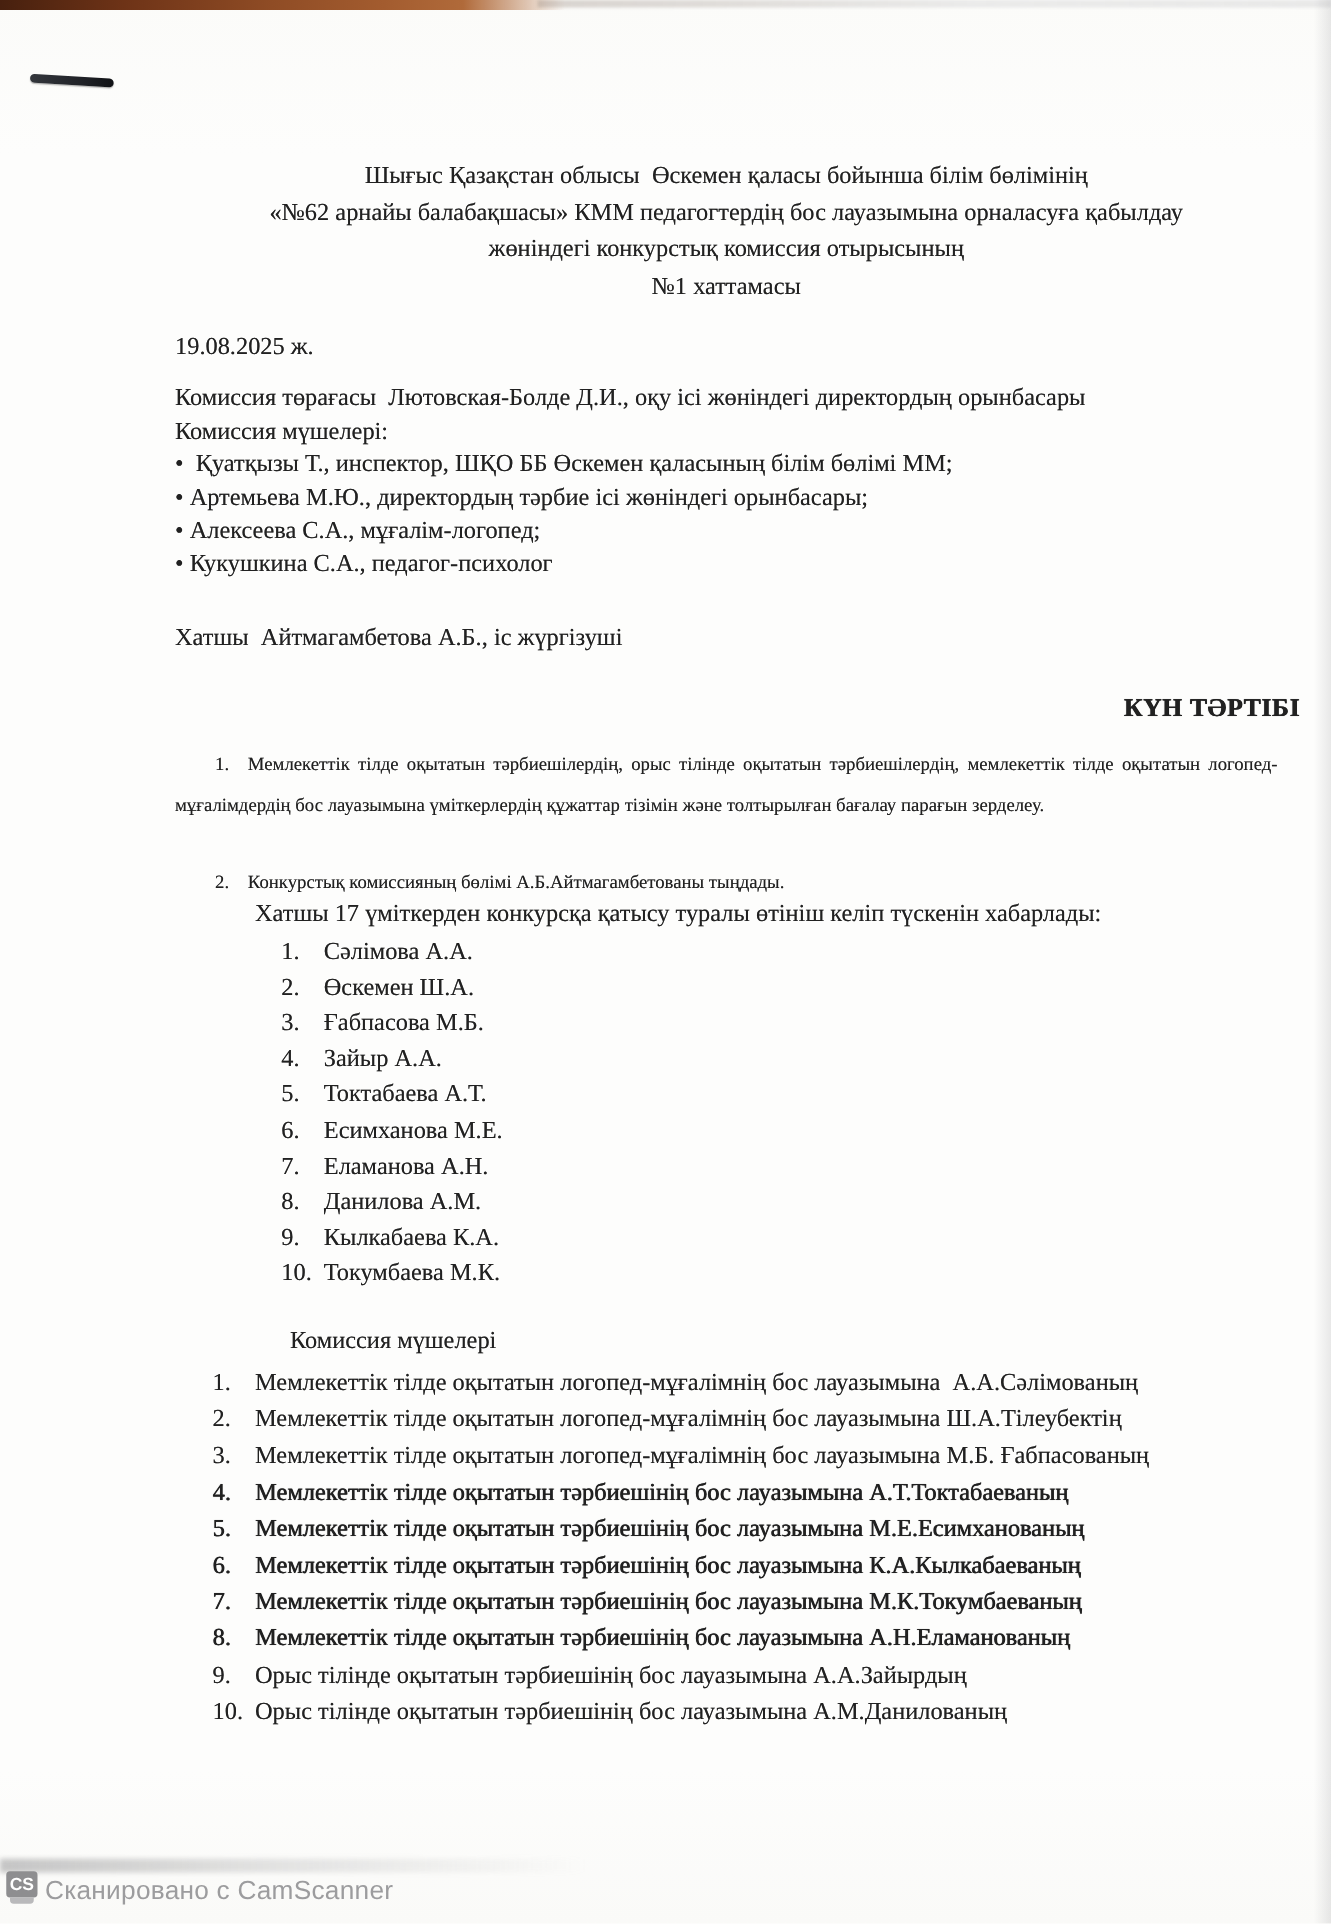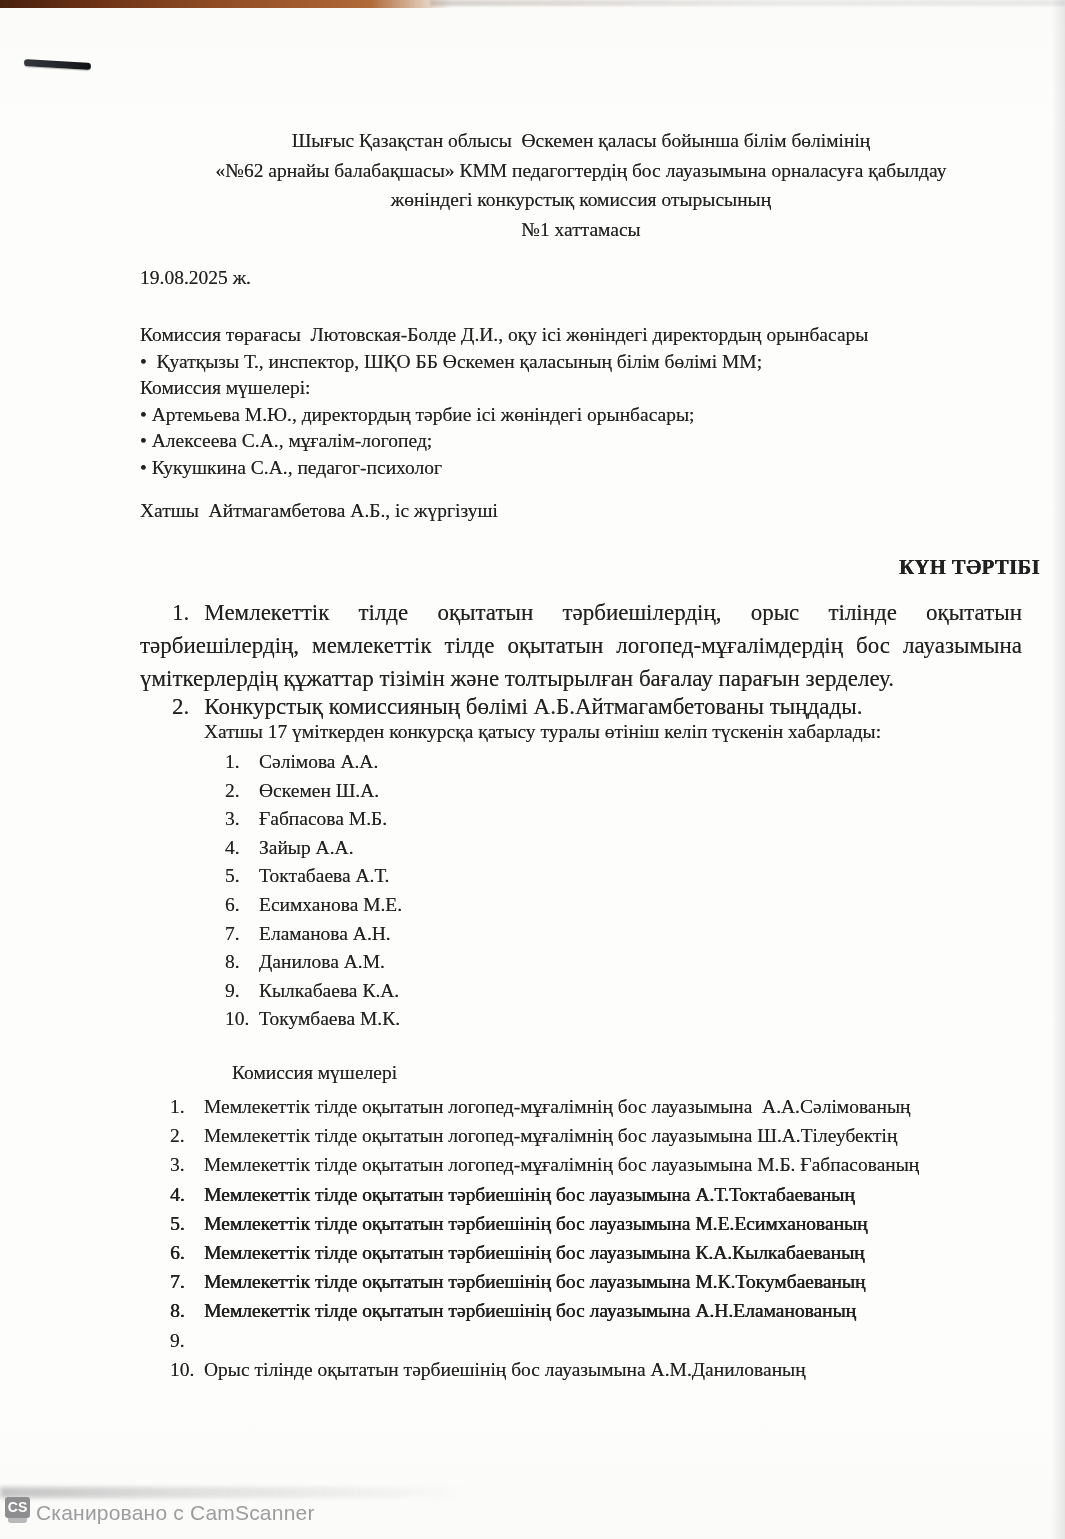--- a/index.html
+++ b/index.html
@@ -44,33 +44,33 @@
     filter:blur(2px);
   }
 
   
   .title-block{
     position:absolute;left:140px;top:126px;width:882px;
     text-align:center;font-size:19.5px;line-height:29.5px;
   }
   .date-line{ position:absolute;left:140px;top:267px;font-size:19.5px; }
   .chair-block{
-    position:absolute;left:140px;top:322px;width:900px;
+    position:absolute;left:140px;top:306px;width:900px;
     font-size:19.5px;line-height:26.5px;
   }
   .secretary-line{ position:absolute;left:140px;top:500px;font-size:19.5px; }
   .agenda-heading{
     position:absolute;left:140px;top:556px;width:900px;
     padding-left:36px;box-sizing:border-box;
     text-align:right;font-weight:bold;font-size:20.5px;letter-spacing:0.5px;
     text-shadow:0.4px 0 0 #1a1a1a,0 0 0.6px rgba(20,20,20,0.6);
   }
   .agenda-p{
     position:absolute;left:140px;width:882px;
-    font-size:23px;line-height:33px;text-align:justify;
+    font-size:15px;line-height:33px;text-align:justify;
     text-indent:32px;margin:0;
   }
   .agenda-p .gap{ display:inline-block;width:15px; }
   .p-item1{ top:596px; }
   .p-item2{ top:690px;text-align:left; }
   .agenda-note{
     position:absolute;left:140px;top:721px;width:900px;
     font-size:19.5px;text-indent:64px;
   }
   .cand-list{
@@ -126,22 +126,22 @@
     <div class="pre">Шығыс Қазақстан облысы  Өскемен қаласы бойынша білім бөлімінің</div>
     <div class="pre">«№62 арнайы балабақшасы» КММ педагогтердің бос лауазымына орналасуға қабылдау</div>
     <div class="pre">жөніндегі конкурстық комиссия отырысының</div>
     <div class="pre">№1 хаттамасы</div>
   </div>
 
   <div class="date-line txt">19.08.2025 ж.</div>
 
   <div class="chair-block txt">
     <div class="pre">Комиссия төрағасы  Лютовская-Болде Д.И., оқу ісі жөніндегі директордың орынбасары</div>
+    <div class="pre">Комиссия мүшелері:</div>
     <div class="pre">•  Қуатқызы Т., инспектор, ШҚО ББ Өскемен қаласының білім бөлімі ММ;</div>
-    <div class="pre">Комиссия мүшелері:</div>
     <div class="pre">• Артемьева М.Ю., директордың тәрбие ісі жөніндегі орынбасары;</div>
     <div class="pre">• Алексеева С.А., мұғалім-логопед;</div>
     <div class="pre">• Кукушкина С.А., педагог-психолог</div>
   </div>
 
   <div class="secretary-line txt pre">Хатшы  Айтмагамбетова А.Б., іс жүргізуші</div>
 
   <div class="agenda-heading">КҮН ТӘРТІБІ</div>
 
   <p class="agenda-p p-item1 txt"><span class="num">1.</span><span class="gap"></span><span>Мемлекеттік тілде оқытатын тәрбиешілердің, орыс тілінде оқытатын тәрбиешілердің, мемлекеттік тілде оқытатын логопед-мұғалімдердің бос лауазымына үміткерлердің құжаттар тізімін және толтырылған бағалау парағын зерделеу.</span></p>
@@ -197,21 +197,21 @@
 
   <div class="dec-list txt">
     <div class="dec-row"><span class="num">1.</span><span>Мемлекеттік тілде оқытатын логопед-мұғалімнің бос лауазымына  А.А.Сәлімованың</span></div>
     <div class="dec-row"><span class="num">2.</span><span>Мемлекеттік тілде оқытатын логопед-мұғалімнің бос лауазымына Ш.А.Тілеубектің</span></div>
     <div class="dec-row"><span class="num">3.</span><span>Мемлекеттік тілде оқытатын логопед-мұғалімнің бос лауазымына М.Б. Ғабпасованың</span></div>
     <div class="dec-row"><span class="num">4.</span><span>Мемлекеттік тілде оқытатын тәрбиешінің бос лауазымына А.Т.Токтабаеваның</span></div>
     <div class="dec-row"><span class="num">5.</span><span>Мемлекеттік тілде оқытатын тәрбиешінің бос лауазымына М.Е.Есимханованың</span></div>
     <div class="dec-row"><span class="num">6.</span><span>Мемлекеттік тілде оқытатын тәрбиешінің бос лауазымына К.А.Кылкабаеваның</span></div>
     <div class="dec-row"><span class="num">7.</span><span>Мемлекеттік тілде оқытатын тәрбиешінің бос лауазымына М.К.Токумбаеваның</span></div>
     <div class="dec-row"><span class="num">8.</span><span>Мемлекеттік тілде оқытатын тәрбиешінің бос лауазымына А.Н.Еламанованың</span></div>
-    <div class="dec-row"><span class="num">9.</span></div>
+    <div class="dec-row"><span class="num">9.</span><span>Орыс тілінде оқытатын тәрбиешінің бос лауазымына А.А.Зайырдың</span></div>
     <div class="dec-row"><span class="num">10.</span><span>Орыс тілінде оқытатын тәрбиешінің бос лауазымына А.М.Данилованың</span></div>
   </div>
 
   <div class="cs-badge">
     <div class="sq">CS</div>
     <div class="lip"></div>
   </div>
   <div class="watermark-text">Сканировано с CamScanner</div>
 
 </div>

